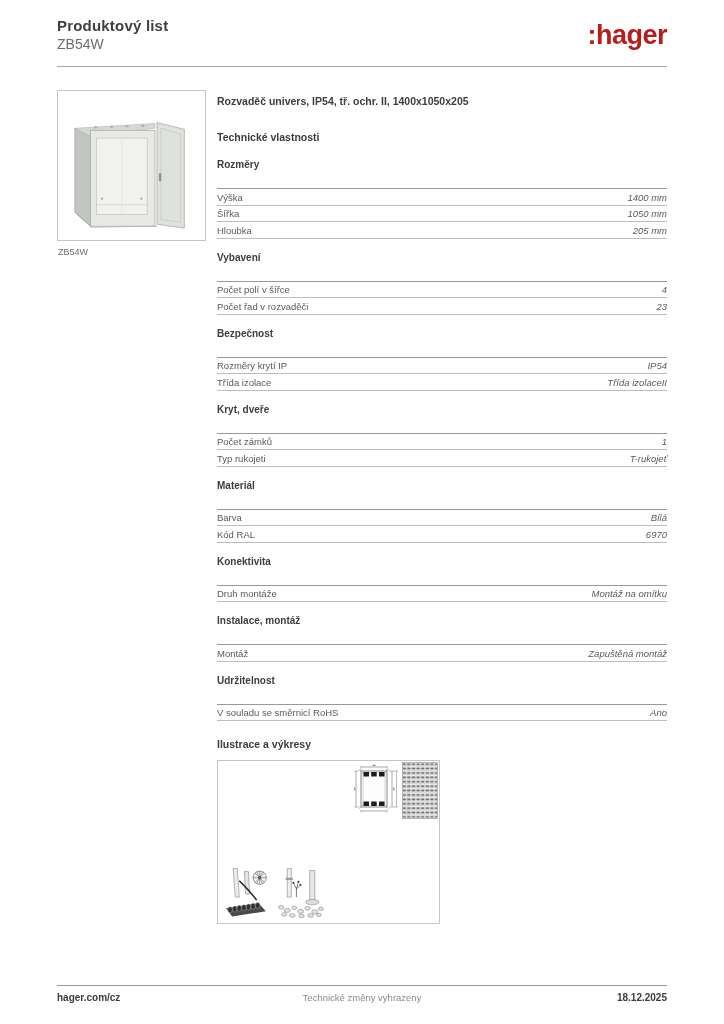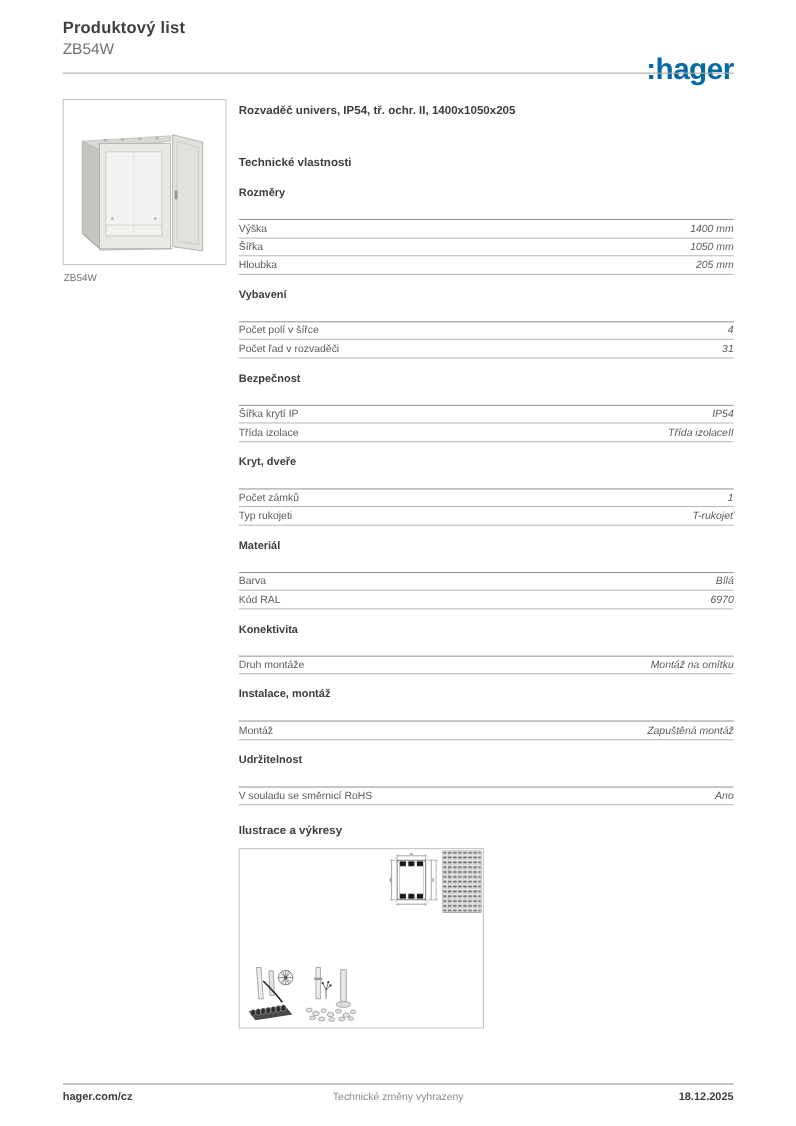--- a/index.html
+++ b/index.html
@@ -4,31 +4,31 @@
 <style>
   * { margin:0; padding:0; box-sizing:border-box; }
   html,body { background:#ffffff; }
   body { font-family:"Liberation Sans", sans-serif; color:#4a4a4a; }
   .page { position:relative; width:724px; height:1024px; background:#ffffff; overflow:hidden; }
 
   
   .header { position:absolute; left:57px; top:17px; }
   .doc-title { font-size:15px; font-weight:bold; color:#3f3f3f; letter-spacing:.2px; }
   .doc-code { font-size:14px; color:#6e6e6e; margin-top:2px; }
-  .logo { position:absolute; top:20px; right:57px; font-size:27px; font-weight:bold; color:#0369a1; letter-spacing:-0.5px;margin-top:28px; }
+  .logo { position:absolute; top:20px; right:57px; font-size:27px; font-weight:bold; color:#b91c1c; letter-spacing:-0.5px; }
   .header-rule { position:absolute; left:57px; right:57px; top:66px; border-bottom:1px solid #ababab; }
 
   
   .img-box { position:absolute; left:57px; top:90px; width:149px; height:151px; border:1px solid #c6c6c6; background:#fff; padding:5px; }
   .img-box svg { width:100%; height:100%; }
   .img-caption { position:absolute; left:58px; top:247px; font-size:9px; color:#6e6e6e; }
 
   
   .right-col { position:absolute; left:217px; top:95px; width:450px; }
-  .product-title { font-size:10.5px; font-weight:bold; color:#3d3d3d; line-height:12px; margin-bottom:35px; }
+  .product-title { font-size:10.5px; font-weight:bold; color:#3d3d3d; line-height:12px; margin-bottom:24px; }
   .specs-heading { font-size:10.5px; font-weight:bold; color:#3d3d3d; line-height:12px; margin-bottom:16px; }
   .spec-section { margin-bottom:13px; }
   .spec-section-title { font-size:10px; font-weight:bold; color:#3d3d3d; padding-bottom:18px; border-bottom:1px solid #9a9a9a; }
   .spec-row { display:flex; justify-content:space-between; align-items:flex-start; font-size:9.5px; color:#5a5a5a; padding:2.5px 0 2px; border-bottom:1px solid #bdbdbd; }
   .spec-label { text-align:left; }
   .spec-value { text-align:right;font-style:italic; }
 
   .illus-heading { font-size:10.5px; font-weight:bold; color:#3d3d3d; margin:17px 0 10px; }
   .illus-box { position:relative; width:223px; height:164px; border:1px solid #c6c6c6; background:#fff; }
   .dim-drawing { position:absolute; left:133px; top:1px; width:50px; height:57px; }
@@ -105,28 +105,28 @@
     </div>
 
     <div class="spec-section">
       <div class="spec-section-title">Vybavení</div>
       <div class="spec-row">
         <span class="spec-label">Počet polí v šířce</span>
         <span class="spec-value">4</span>
       </div>
       <div class="spec-row">
         <span class="spec-label">Počet řad v rozvaděči</span>
-        <span class="spec-value">31</span>
+        <span class="spec-value">23</span>
       </div>
     </div>
 
     <div class="spec-section">
       <div class="spec-section-title">Bezpečnost</div>
       <div class="spec-row">
-        <span class="spec-label">Šířka krytí IP</span>
+        <span class="spec-label">Rozměry krytí IP</span>
         <span class="spec-value">IP54</span>
       </div>
       <div class="spec-row">
         <span class="spec-label">Třída izolace</span>
         <span class="spec-value">Třída izolaceII</span>
       </div>
     </div>
 
     <div class="spec-section">
       <div class="spec-section-title">Kryt, dveře</div>

